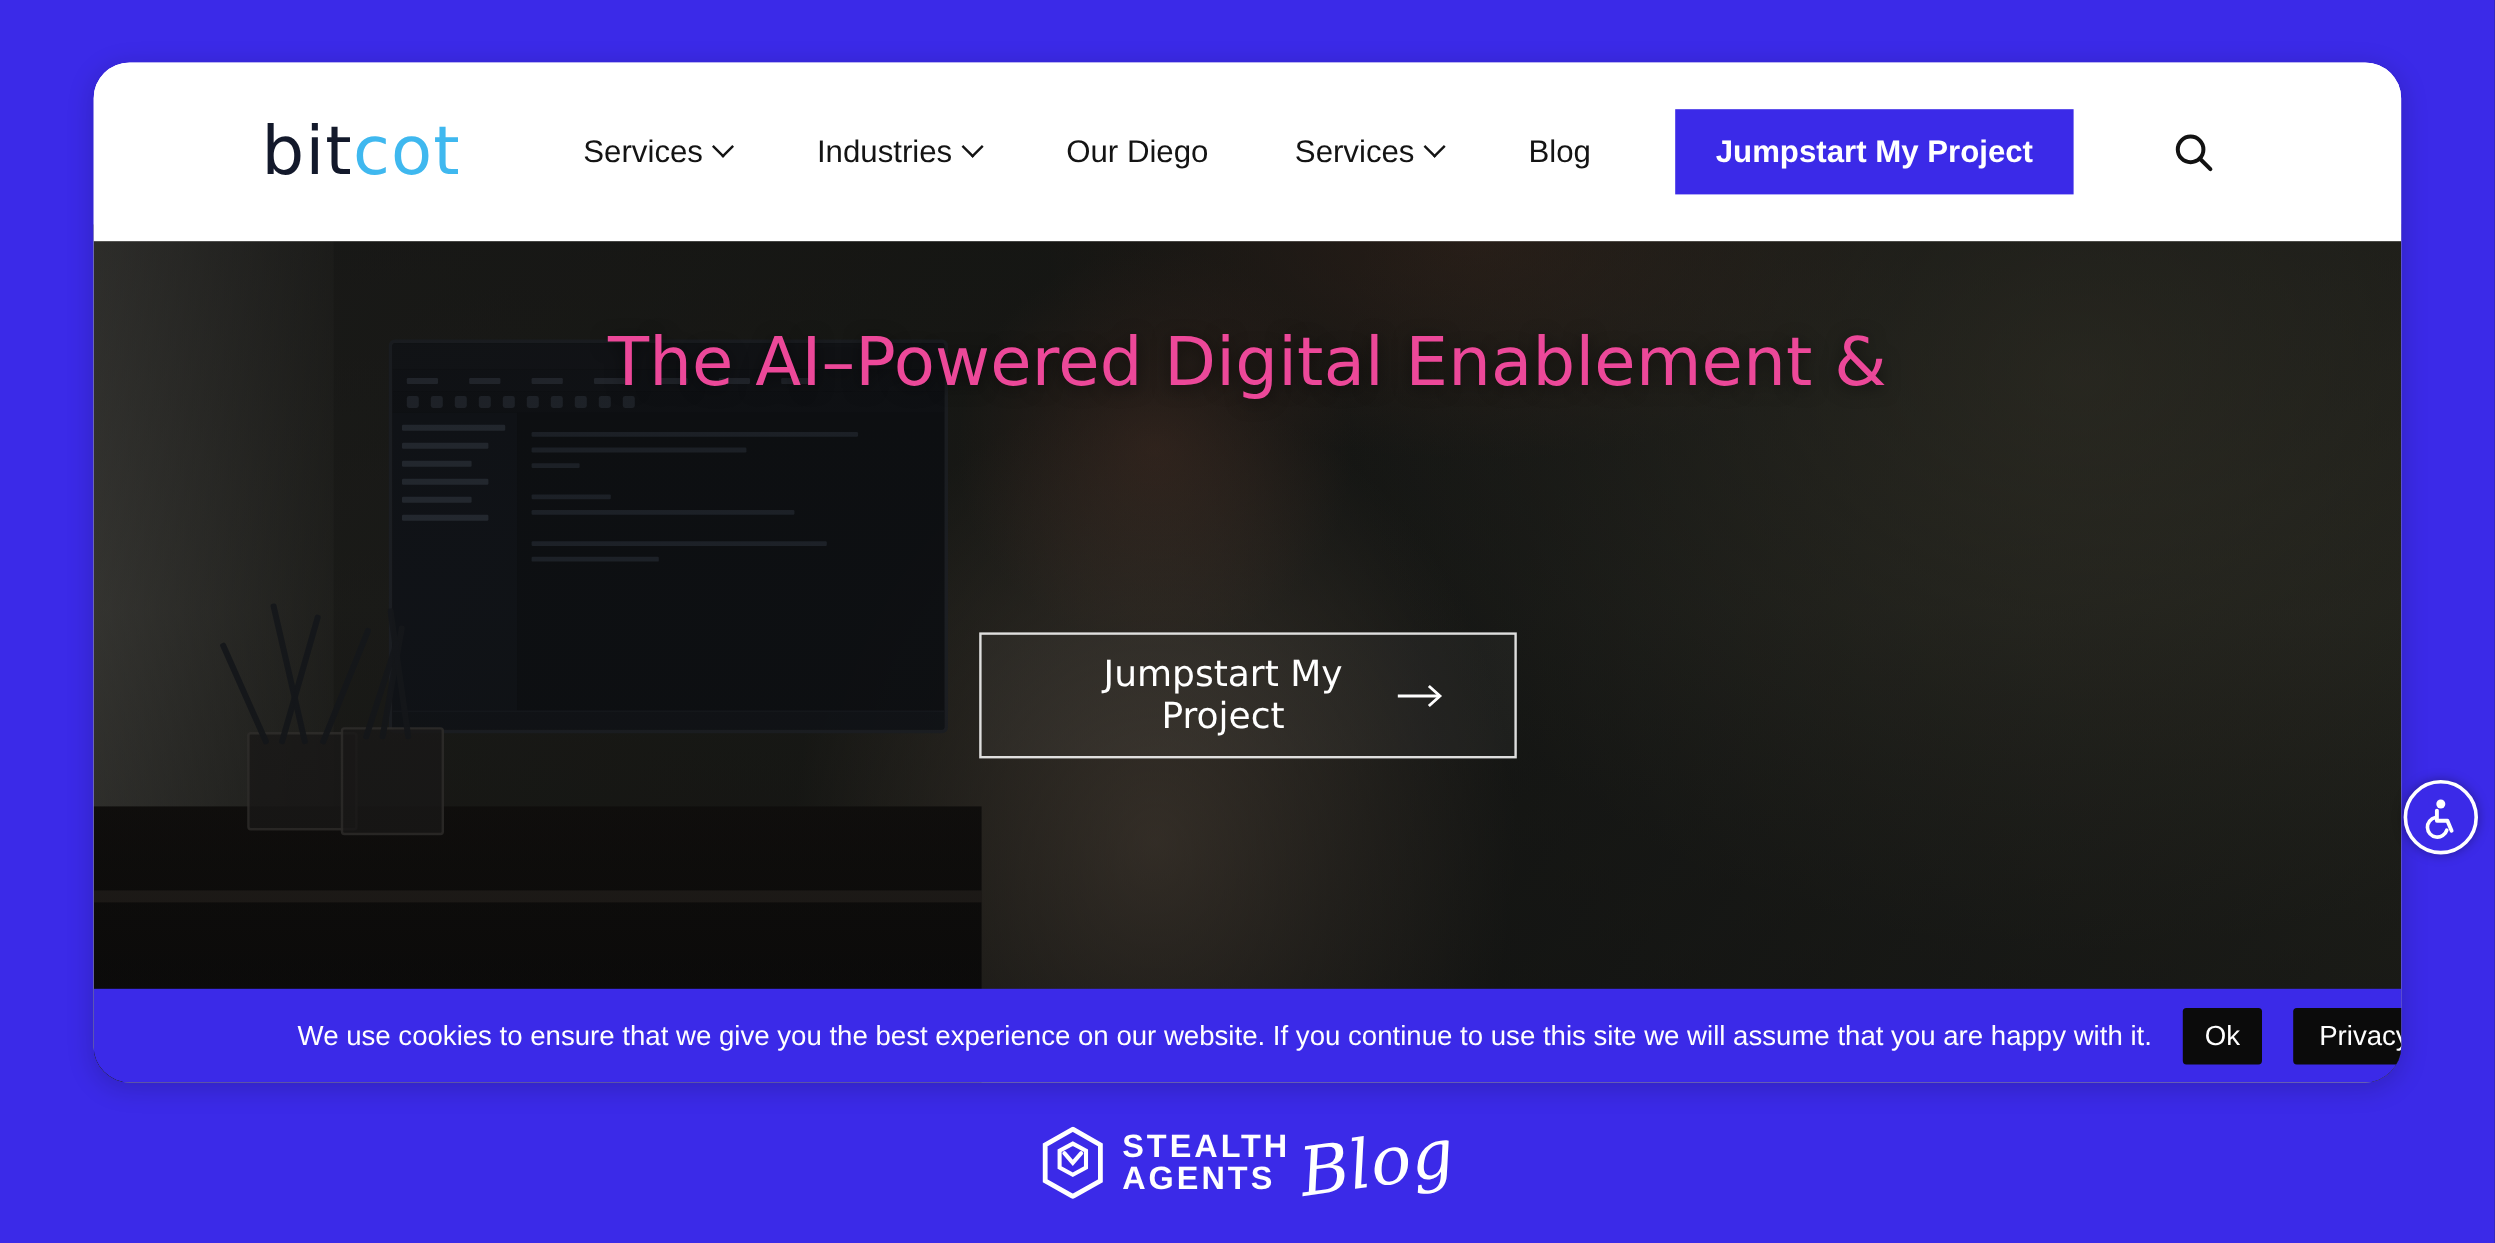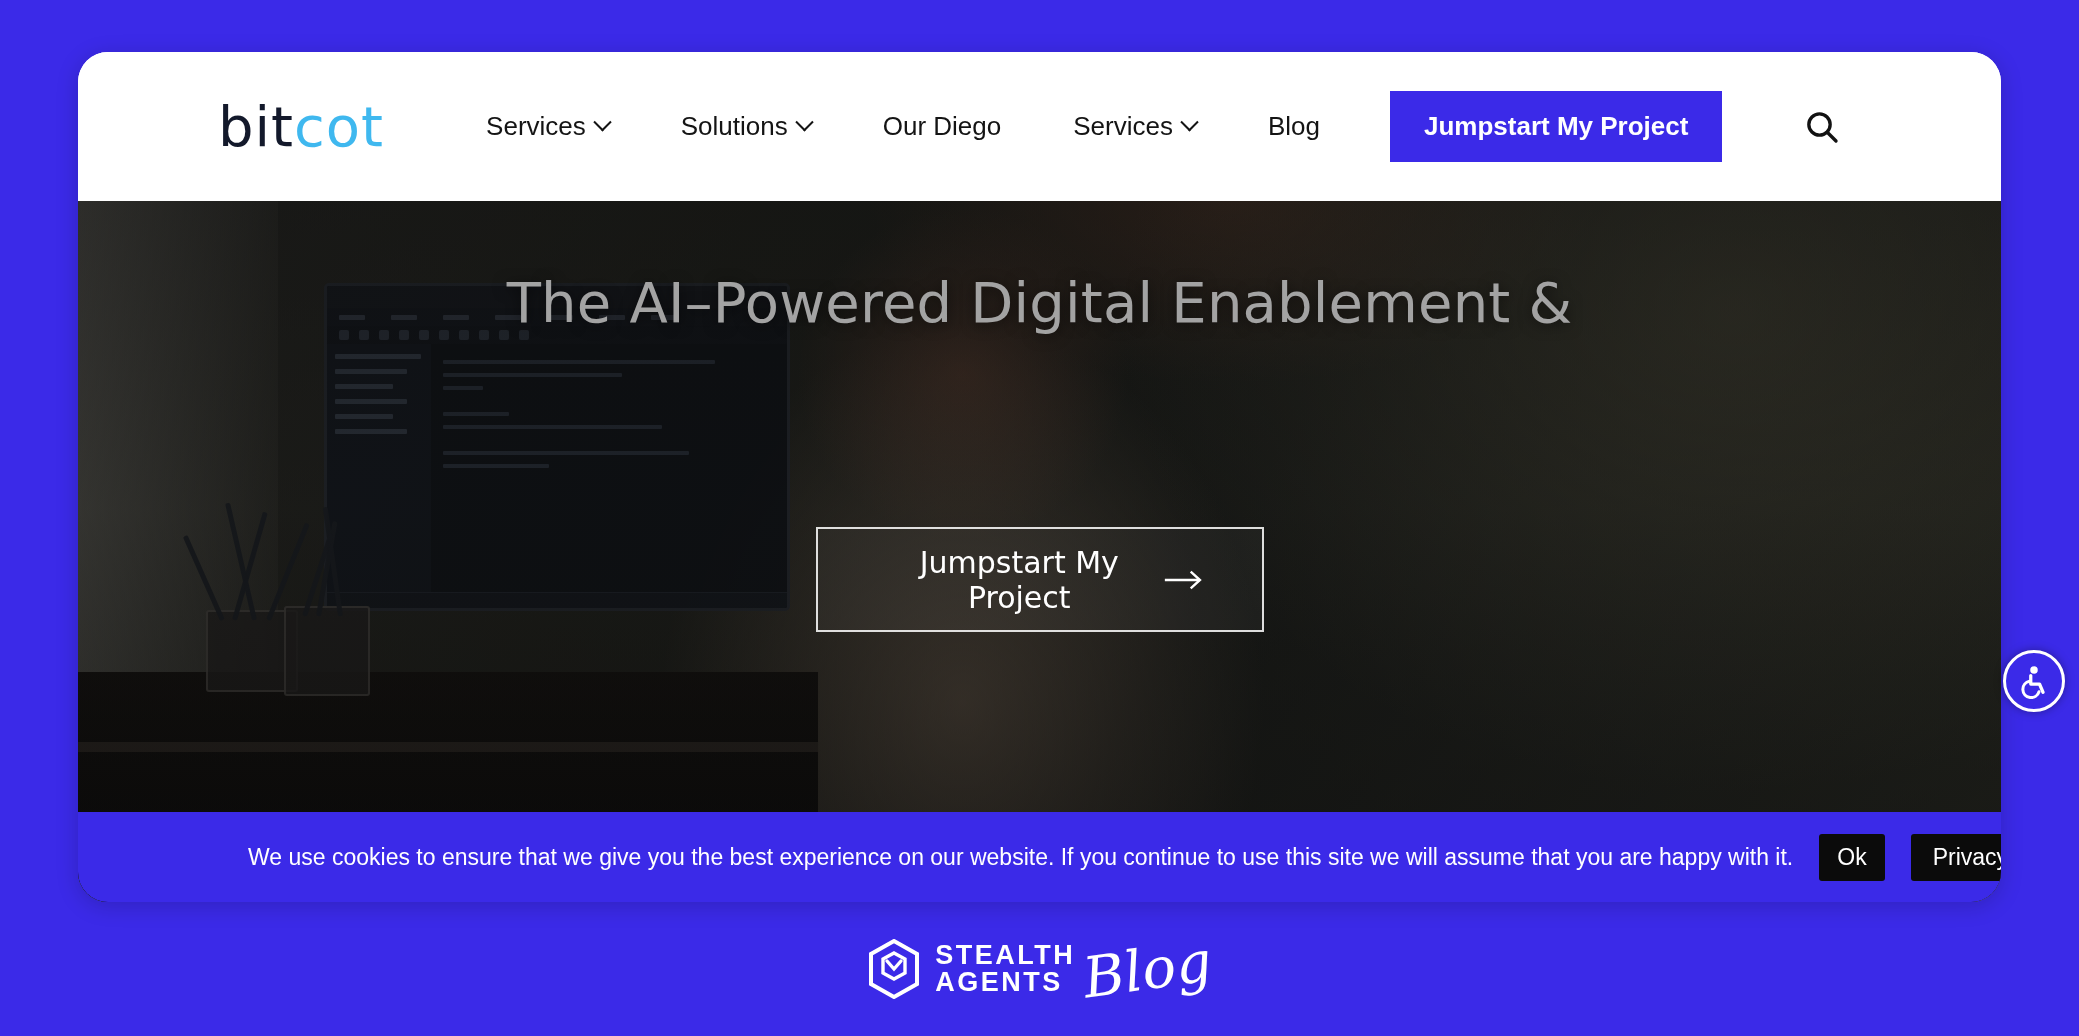--- a/index.html
+++ b/index.html
@@ -177,21 +177,21 @@
   }
 
   .hero-content{
     position:absolute; inset:0;
     display:flex; flex-direction:column; align-items:center;
     padding-top:80px;
     text-align:center;
     z-index:3;
   }
   .hero-h1{
-    color:#a3a3a3;
+    color:#ec4899;
     font-size:56px;
     font-weight:400;
     line-height:1.27;
     max-width:1120px;
     letter-spacing:.2px;
     font-family:"DejaVu Sans", sans-serif;
     text-shadow:0 2px 14px rgba(0,0,0,.55);
   }
   .hero-sub{
     margin-top:56px;
@@ -234,21 +234,21 @@
     display:flex; align-items:center; justify-content:center;
     z-index:30;
     cursor:pointer;
     box-shadow:0 0 10px rgba(0,0,0,.35);
   }
 
   
   .cookie{
     position:absolute;
     left:0; bottom:0;
-    width:100%; height:90px;
+    width:100%; height:78px;
     background:#3b2ae8;
     display:flex; align-items:center;
     padding:0 66px 0 170px;
     z-index:20;
   }
   .cookie-text{
     color:#ffffff;
     font-size:23px;
     white-space:nowrap;
   }
@@ -304,21 +304,21 @@
     </div>
 
     <nav class="nav-links">
 
       <div class="nav-item">
         <span>Services</span>
         <i class="chev"></i>
       </div>
 
       <div class="nav-item">
-        <span>Solutions</span>
+        <span>Industries</span>
         <i class="chev"></i>
       </div>
 
       <div class="nav-item">
         <span>Our Diego</span>
       </div>
 
       <div class="nav-item">
         <span>Services</span>
         <i class="chev"></i>

